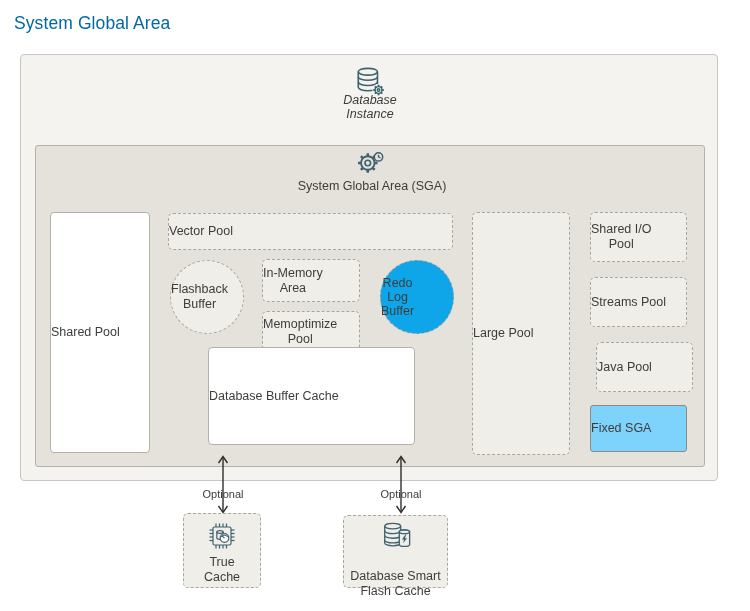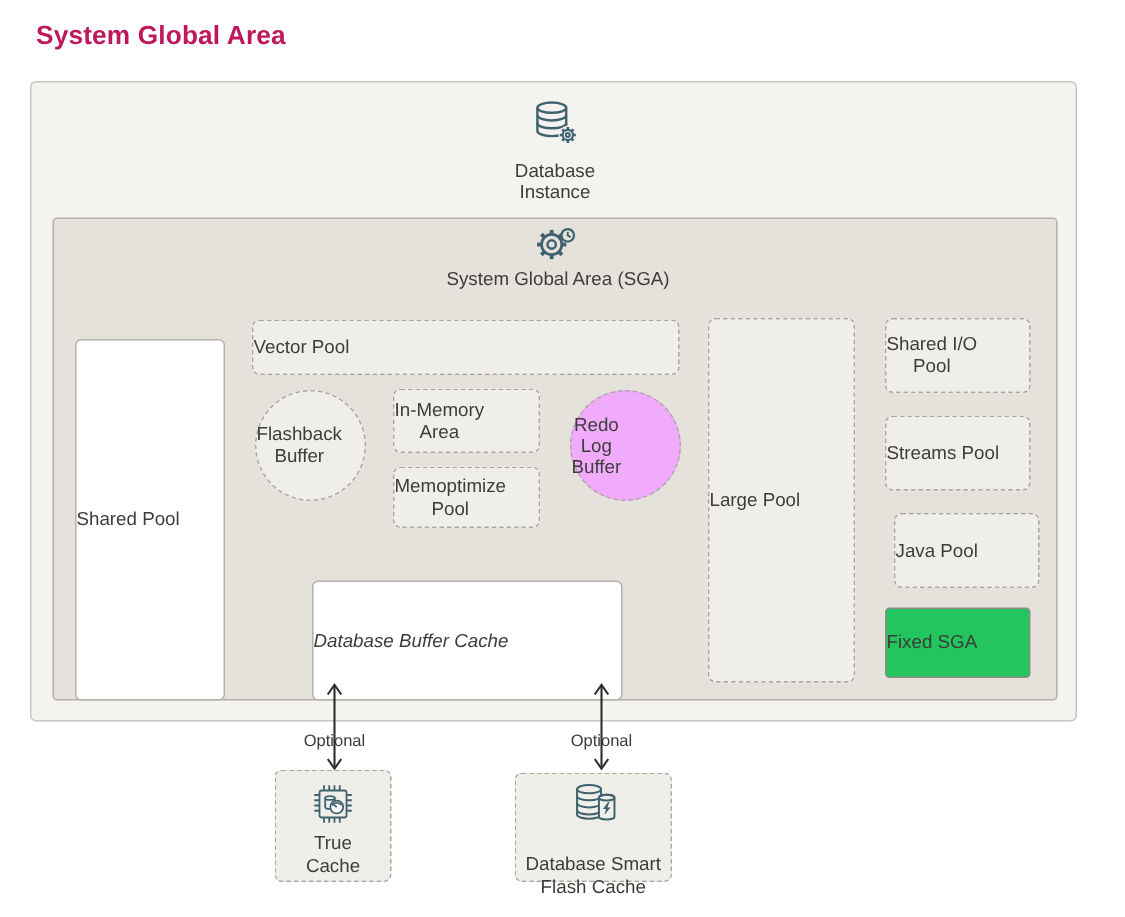--- a/index.html
+++ b/index.html
@@ -1,39 +1,39 @@
 <!DOCTYPE html>
 <html><head>
 <meta charset="utf-8">
 <style>
   html,body{margin:0;padding:0;background:#ffffff;}
   .stage{
     position:relative;width:750px;height:611px;background:#ffffff;
     font-family:"Liberation Sans",sans-serif;color:#3d3d3a;overflow:hidden;
   }
   .page-title{
-    position:absolute;left:24px;top:13px;font-size:17.5px;font-weight:bold;
-    color:#be185d;letter-spacing:.1px;
+    position:absolute;left:14px;top:13px;font-size:17.5px;font-weight:normal;
+    color:#0369a1;letter-spacing:.1px;
   }
   .outer-box{
     position:absolute;left:20px;top:54px;width:696px;height:425px;
     background:#f4f3ef;border:1px solid #c9c6c1;border-radius:4px;
   }
   .inner-box{
     position:absolute;left:35px;top:145px;width:668px;height:320px;
     background:#e5e2dc;border:1px solid #b4b1ab;border-radius:3px;
   }
   .node{
     position:absolute;box-sizing:border-box;display:flex;align-items:center;
     justify-content:flex-start;text-align:center;font-size:12.5px;line-height:15px;
     color:#3d3d3a;
   }
   .dashed{background:#f0eee9;border:1px dashed #a9a6a0;border-radius:5px;}
-  .solid-white{background:#ffffff;border:1px solid #b4b1ab;border-radius:4px;margin-top:14px;}
-  .solid-dark{background:#22c55e;border:1px solid #8d8b86;border-radius:3px;}
+  .solid-white{background:#ffffff;border:1px solid #b4b1ab;border-radius:4px;}
+  .solid-dark{background:#7dd3fc;border:1px solid #8d8b86;border-radius:3px;}
   .circle{border-radius:50%;}
   .icon-label{
     position:absolute;text-align:center;font-size:12.5px;line-height:13.5px;color:#3d3d3a;
   }
   .opt-label{
     position:absolute;width:80px;text-align:center;font-size:11px;color:#3b3b3b;
   }
   .arrow-svg{position:absolute;}
   svg{display:block;}
 </style>
@@ -62,21 +62,21 @@
         <line x1="25.3" y1="24.8" x2="26.5" y2="26"></line>
         <line x1="23" y1="25.7" x2="23" y2="27.5"></line>
         <line x1="20.7" y1="24.8" x2="19.5" y2="26"></line>
         <line x1="19.8" y1="22.5" x2="18" y2="22.5"></line>
         <line x1="20.7" y1="20.2" x2="19.5" y2="19"></line>
         <line x1="23" y1="19.3" x2="23" y2="17.5"></line>
         <line x1="25.3" y1="20.2" x2="26.5" y2="19"></line>
       </g>
     </g>
   </svg>
-  <div class="icon-label" style="left:309px;top:108px;width:122px;">
+  <div class="icon-label" style="left:309px;top:94px;width:122px;font-style:italic;">
     <div>Database</div>
     <div>Instance</div>
   </div>
 
   <div class="inner-box"></div>
 
   <svg style="position:absolute;left:356px;top:148px;" width="30" height="30" viewBox="0 0 28 28">
     <g fill="none" stroke="#3f626f" stroke-width="1.7">
       <circle cx="11" cy="14" r="6.3"></circle>
       <circle cx="11" cy="14" r="2.6" stroke-width="1.5"></circle>
@@ -118,29 +118,29 @@
     </span>
   </div>
 
   <div class="node dashed" style="left:262px;top:311px;width:98px;height:41px;">
     <span>
       <div>Memoptimize</div>
       <div>Pool</div>
     </span>
   </div>
 
-  <div class="node circle" style="left:380px;top:260px;width:74px;height:74px;background:#f0abfc;border:1px dashed #a9a6a0;line-height:14px;">
+  <div class="node circle" style="left:380px;top:260px;width:74px;height:74px;background:#0ea5e9;border:1px dashed #a9a6a0;line-height:14px;">
     <span>
       <div>Redo</div>
       <div>Log</div>
       <div>Buffer</div>
     </span>
   </div>
 
-  <div class="node solid-white" style="left:208px;top:373px;width:207px;height:80px;font-style:italic;">
+  <div class="node solid-white" style="left:208px;top:347px;width:207px;height:98px;">
     <span>Database Buffer Cache</span>
   </div>
 
   <div class="node dashed" style="left:472px;top:212px;width:98px;height:243px;">
     <span>Large Pool</span>
   </div>
 
   <div class="node dashed" style="left:590px;top:212px;width:97px;height:50px;">
     <span>
       <div>Shared I/O</div>

